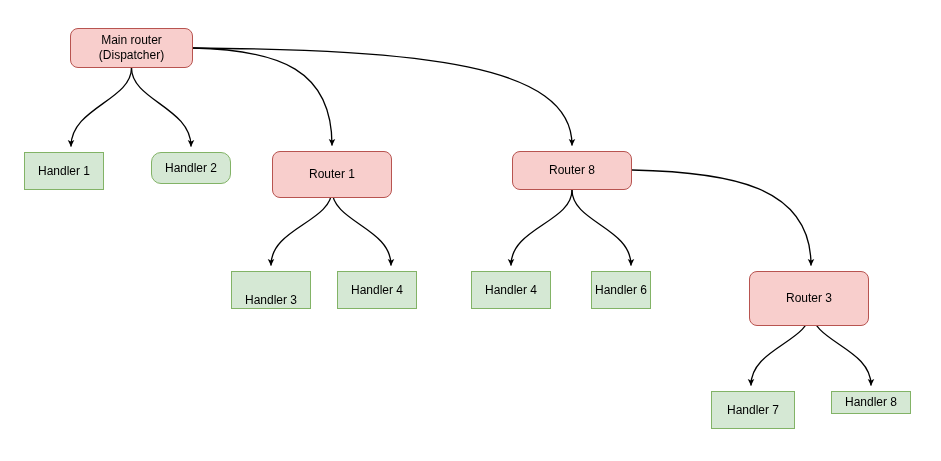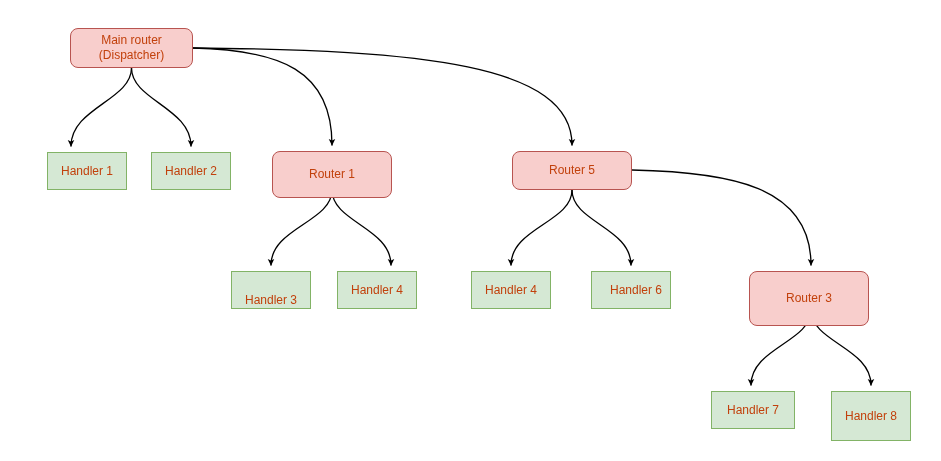--- a/index.html
+++ b/index.html
@@ -28,21 +28,21 @@
   }
   .node {
     position: absolute;
     box-sizing: border-box;
     display: flex;
     align-items: center;
     justify-content: center;
     text-align: center;
     font-size: 12px;
     line-height: 15px;
-    color: #c2410c;
+    color: #000000;
     white-space: pre-line;
   }
   .node-router {
     background: #f8cecc;
     border: 1px solid #b85450;
     border-radius: 8px;
   }
   .node-handler {
     background: #d5e8d4;
     border: 1px solid #82b366;
@@ -73,25 +73,25 @@
         <path d="M 572 190 C 572 222 511 228 511 265" fill="none" stroke="#000000" stroke-width="1.3" stroke-linecap="round" marker-end="url(#arrowhead)"></path>
         <path d="M 572 190 C 572 222 631 228 631 265" fill="none" stroke="#000000" stroke-width="1.3" stroke-linecap="round" marker-end="url(#arrowhead)"></path>
         <path d="M 632 170 C 730 172 811 186 811 265" fill="none" stroke="#000000" stroke-width="1.3" stroke-linecap="round" marker-end="url(#arrowhead)"></path>
         <path d="M 811 310 C 811 342 751 348 751 385" fill="none" stroke="#000000" stroke-width="1.3" stroke-linecap="round" marker-end="url(#arrowhead)"></path>
         <path d="M 811 310 C 811 342 871 348 871 385" fill="none" stroke="#000000" stroke-width="1.3" stroke-linecap="round" marker-end="url(#arrowhead)"></path>
       </g>
   </svg>
   <div id="node-group">
       <div class="node node-router" style="left: 70px; top: 28px; width: 123px; height: 40px;"><span class="node-label">Main router
 (Dispatcher)</span></div>
-      <div class="node node-handler" style="left: 47px; top: 152px; width: 80px; height: 38px;"><span class="node-label">Handler 1</span></div>
-      <div class="node node-handler" style="left: 151px; top: 152px; width: 80px; height: 38px;"><span class="node-label">Handler 2</span></div>
+      <div class="node node-handler" style="left: 24px; top: 152px; width: 80px; height: 38px;"><span class="node-label">Handler 1</span></div>
+      <div class="node node-handler" style="left: 151px; top: 152px; width: 80px; height: 32px; border-radius: 10px;"><span class="node-label">Handler 2</span></div>
       <div class="node node-router" style="left: 272px; top: 151px; width: 120px; height: 47px;"><span class="node-label">Router 1</span></div>
-      <div class="node node-router" style="left: 512px; top: 151px; width: 120px; height: 39px;"><span class="node-label">Router 5</span></div>
+      <div class="node node-router" style="left: 512px; top: 151px; width: 120px; height: 39px;"><span class="node-label">Router 8</span></div>
       <div class="node node-handler" style="left: 231px; top: 271px; width: 80px; height: 38px; align-items: flex-end;"><span class="node-label">Handler 3</span></div>
       <div class="node node-handler" style="left: 337px; top: 271px; width: 80px; height: 38px;"><span class="node-label">Handler 4</span></div>
       <div class="node node-handler" style="left: 471px; top: 271px; width: 80px; height: 38px;"><span class="node-label">Handler 4</span></div>
-      <div class="node node-handler" style="left: 591px; top: 271px; width: 80px; height: 38px; padding-left: 10px;"><span class="node-label">Handler 6</span></div>
+      <div class="node node-handler" style="left: 591px; top: 271px; width: 60px; height: 38px;"><span class="node-label">Handler 6</span></div>
       <div class="node node-router" style="left: 749px; top: 271px; width: 120px; height: 55px; text-align: right;"><span class="node-label">Router 3</span></div>
       <div class="node node-handler" style="left: 711px; top: 391px; width: 84px; height: 38px;"><span class="node-label">Handler 7</span></div>
-      <div class="node node-handler" style="left: 831px; top: 391px; width: 80px; height: 50px;"><span class="node-label">Handler 8</span></div>
+      <div class="node node-handler" style="left: 831px; top: 391px; width: 80px; height: 23px;"><span class="node-label">Handler 8</span></div>
     </div>
 </div>
 
 </body></html>

